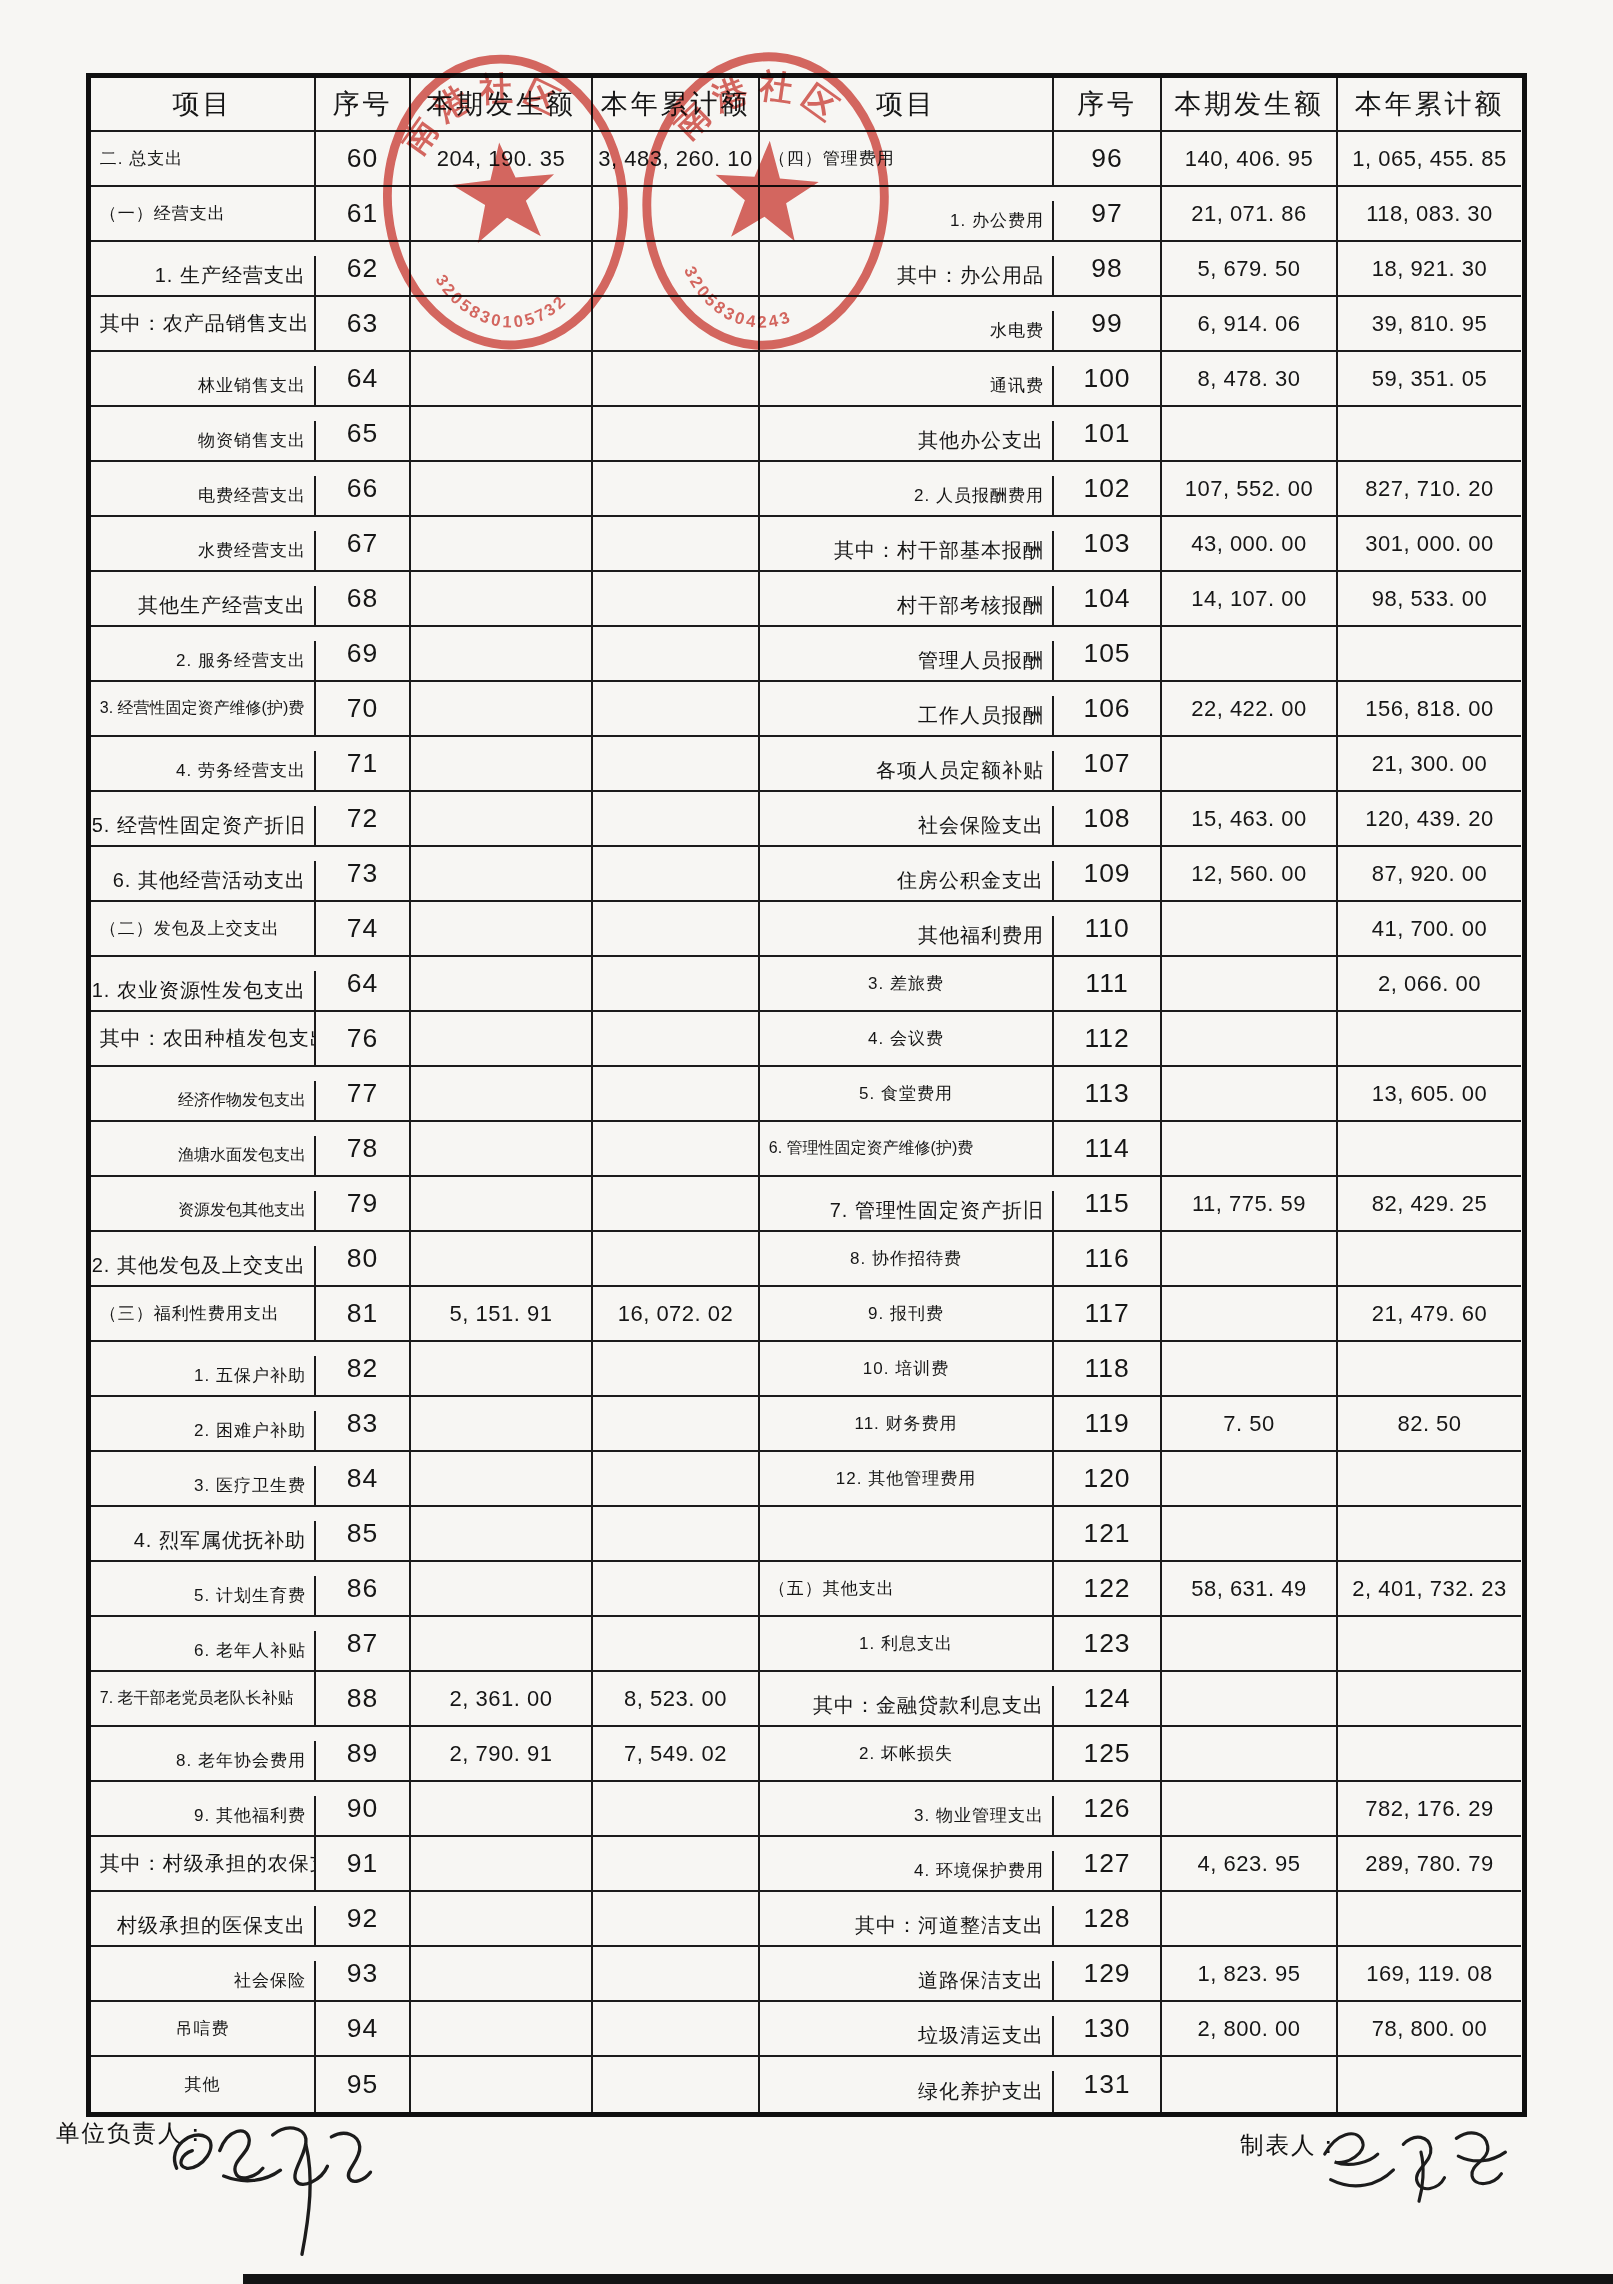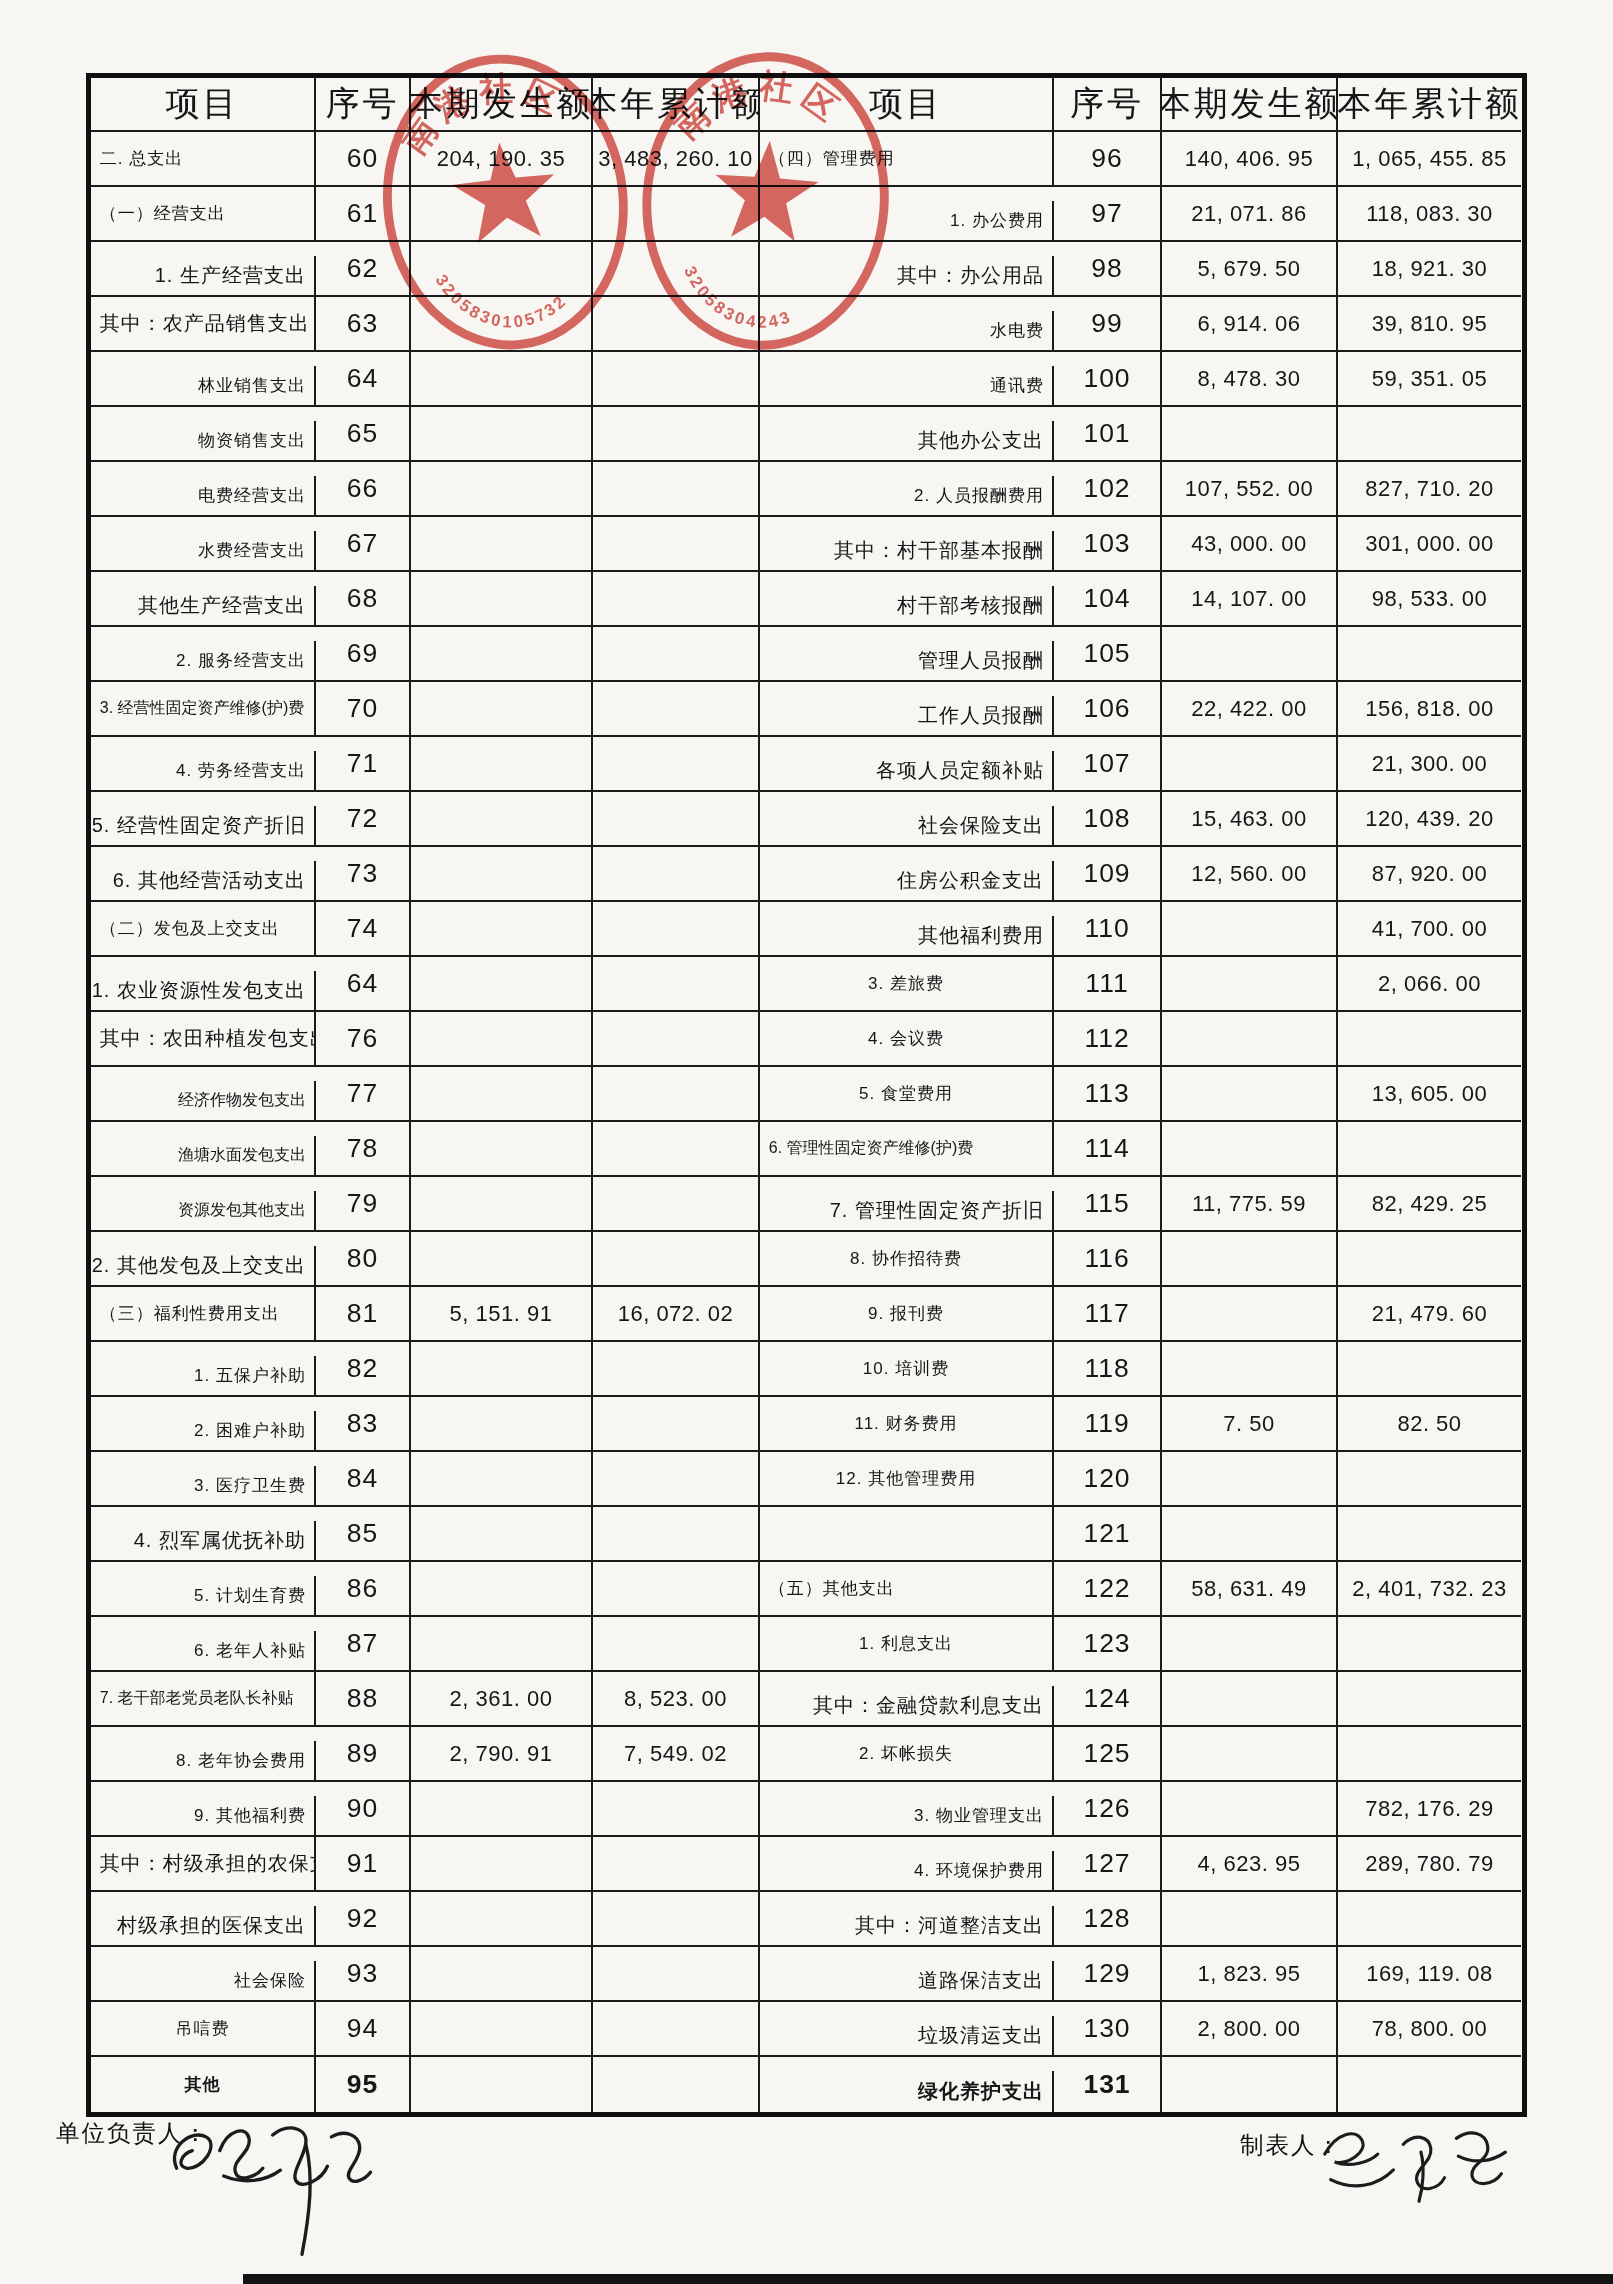--- a/index.html
+++ b/index.html
@@ -24,22 +24,22 @@
     background:transparent;
   }
   .cell{
     display:flex;align-items:center;
     border-right:2.4px solid #1b1b1b;
     border-bottom:2.4px solid #1b1b1b;
     overflow:hidden;white-space:nowrap;
     font-weight:500;
   }
   .cell:nth-child(8n){border-right:none;}
-  .cell:nth-last-child(-n+8){border-bottom:none;font-weight:bold;}
-  .hdr{justify-content:center;font-size:34px;letter-spacing:2.9px;}
+  .cell:nth-last-child(-n+8){border-bottom:none;}
+  .hdr{justify-content:center;font-size:27px;letter-spacing:2.9px;}
   .num{justify-content:center;font-size:26.5px;letter-spacing:1px;}
   .amt{justify-content:center;font-size:22px;letter-spacing:0.5px;}
   .lab{letter-spacing:1px;}
   .a-l{justify-content:flex-start;padding-left:8.8px;}
   .a-r{justify-content:flex-end;padding-right:8px;margin-top:14px;}
   .a-c{justify-content:center;}
   .s-lg{font-size:17px;}
   .s-md{font-size:20px;}
   .s-sm{font-size:16px;letter-spacing:0;}
   

